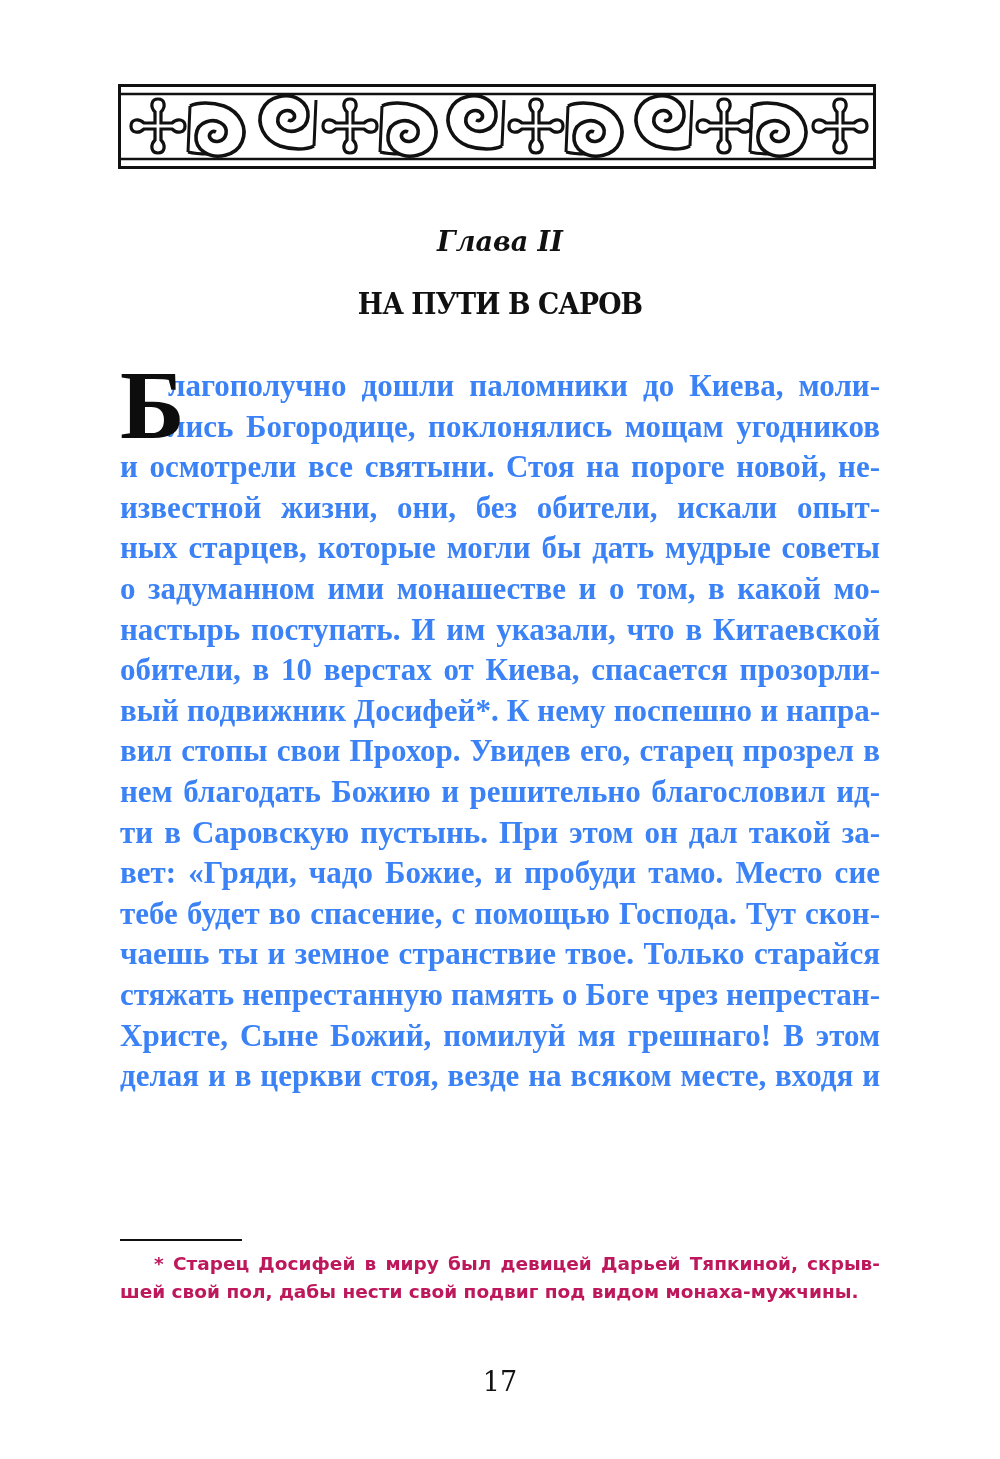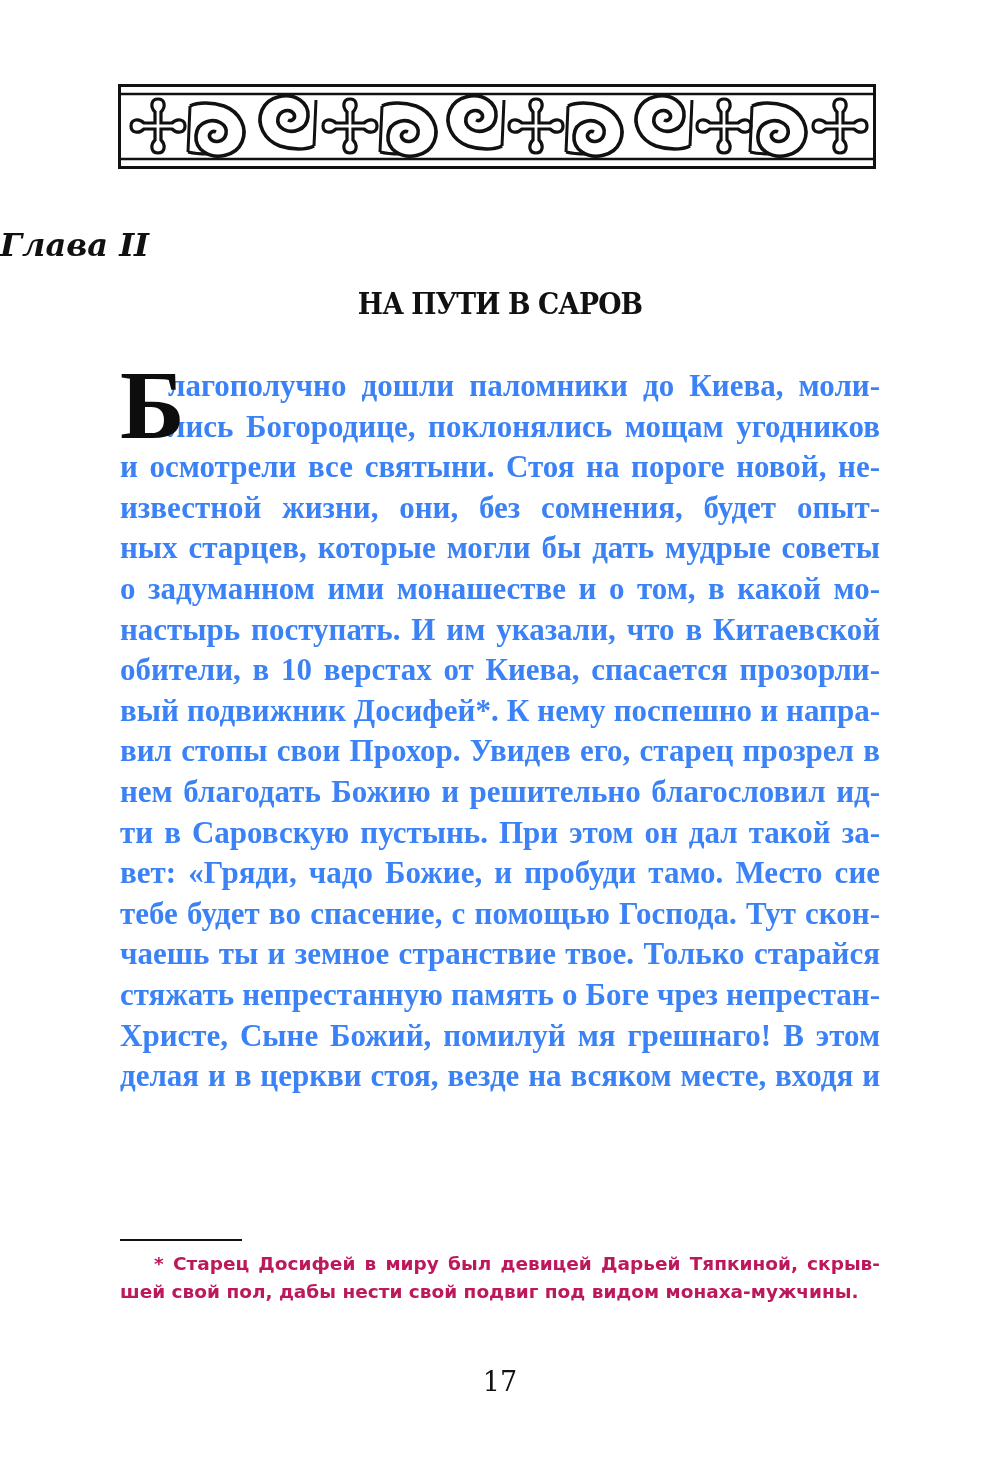--- a/index.html
+++ b/index.html
@@ -22,25 +22,25 @@
       width: 758px;
       height: 85px;
     }
     .ornament svg { display: block; width: 100%; height: 100%; }
 
     .chapter-label {
       position: absolute;
       left: 0;
       width: 1000px;
       top: 226px;
-      text-align: left;
+      text-align: center;
       font-family: "DejaVu Serif", serif;
       font-style: italic;
       font-weight: bold;
-      font-size: 32px;
+      font-size: 27px;
       letter-spacing: 0px;
     }
     .chapter-title {
       position: absolute;
       left: 0;
       width: 1000px;
       top: 287px;
       text-align: center;
       font-family: "DejaVu Serif", serif;
       font-weight: bold;
@@ -155,21 +155,21 @@
 </div>
 
 <div class="chapter-label">Глава II</div>
 <div class="chapter-title">НА ПУТИ В САРОВ</div>
 
 <div class="body-text">
   <span class="drop-cap">Б</span>
   <div class="line indented">лагополучно дошли паломники до Киева, моли-</div>
   <div class="line indented">лись Богородице, поклонялись мощам угодников</div>
   <div class="line">и осмотрели все святыни. Стоя на пороге новой, не-</div>
-  <div class="line">известной жизни, они, без сомнения, будет опыт-</div>
+  <div class="line">известной жизни, они, без обители, искали опыт-</div>
   <div class="line">ных старцев, которые могли бы дать мудрые советы</div>
   <div class="line">о задуманном ими монашестве и о том, в какой мо-</div>
   <div class="line">настырь поступать. И им указали, что в Китаевской</div>
   <div class="line">обители, в 10 верстах от Киева, спасается прозорли-</div>
   <div class="line">вый подвижник Досифей*. К нему поспешно и напра-</div>
   <div class="line">вил стопы свои Прохор. Увидев его, старец прозрел в</div>
   <div class="line">нем благодать Божию и решительно благословил ид-</div>
   <div class="line">ти в Саровскую пустынь. При этом он дал такой за-</div>
   <div class="line">вет: «Гряди, чадо Божие, и пробуди тамо. Место сие</div>
   <div class="line">тебе будет во спасение, с помощью Господа. Тут скон-</div>

